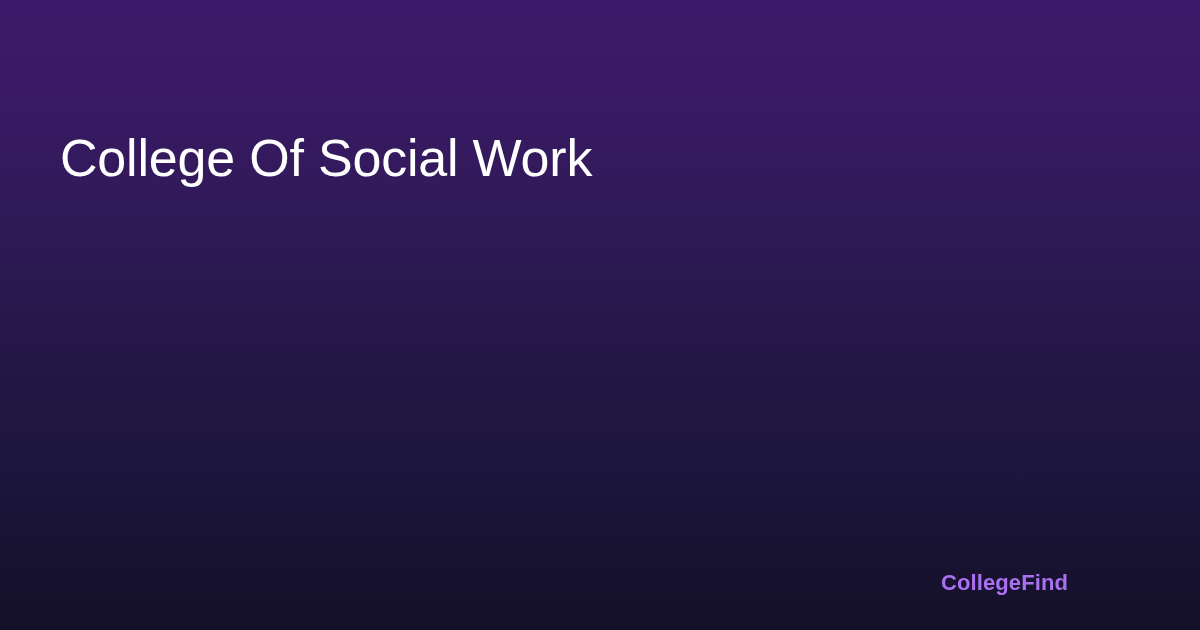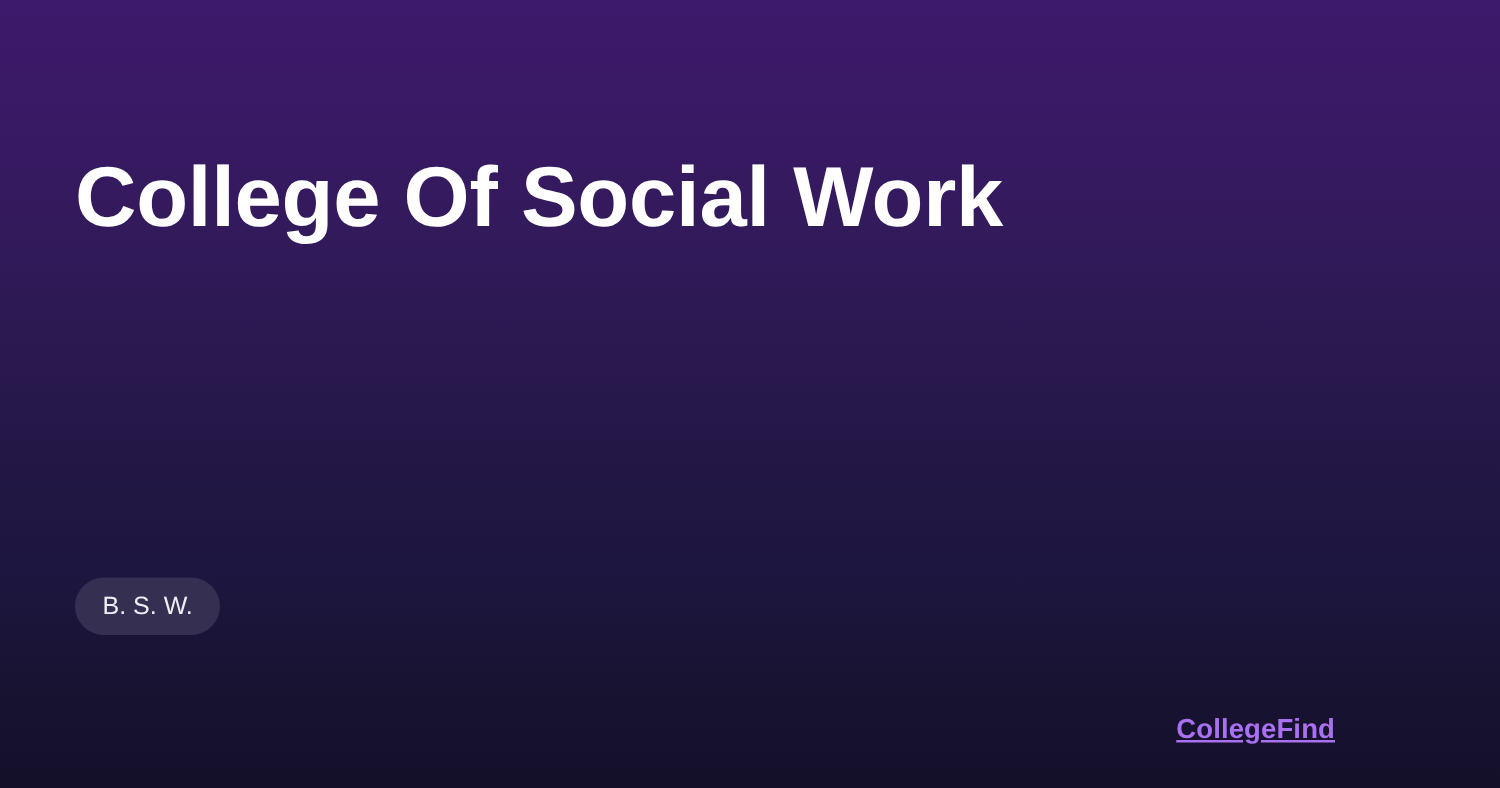--- a/index.html
+++ b/index.html
@@ -42,23 +42,23 @@
     top: 0;
     width: 1080px;
     height: 630px;
   }
 
   #title {
     position: absolute;
     left: 0;
     top: 126px;
     margin: 0;
-    font-size: 68px;
+    font-size: 52px;
     line-height: 64px;
-    font-weight: 700;
+    font-weight: 400;
     letter-spacing: -0.2px;
     color: #ffffff;
     white-space: nowrap;
   }
 
   #location {
     position: absolute;
     left: 0;
     top: 271px;
     font-size: 30px;
@@ -111,35 +111,31 @@
   #brand {
     position: absolute;
     right: 132px;
     top: 569px;
     font-size: 22px;
     line-height: 28px;
     font-weight: 700;
     letter-spacing: 0.1px;
     color: #a970f0;
     white-space: nowrap;
-    text-decoration: underline;
   }
 </style>
 </head>
 <body>
 
 <div id="card">
 
   <div id="content">
 
     <h1 id="title">College Of Social Work</h1>
 
 
 
-    <div id="badges">
-      <span class="badge">B. S. W.</span>
-    </div>
 
   </div>
 
   <div id="brand">CollegeFind</div>
 
 </div>
 
 </body></html>

